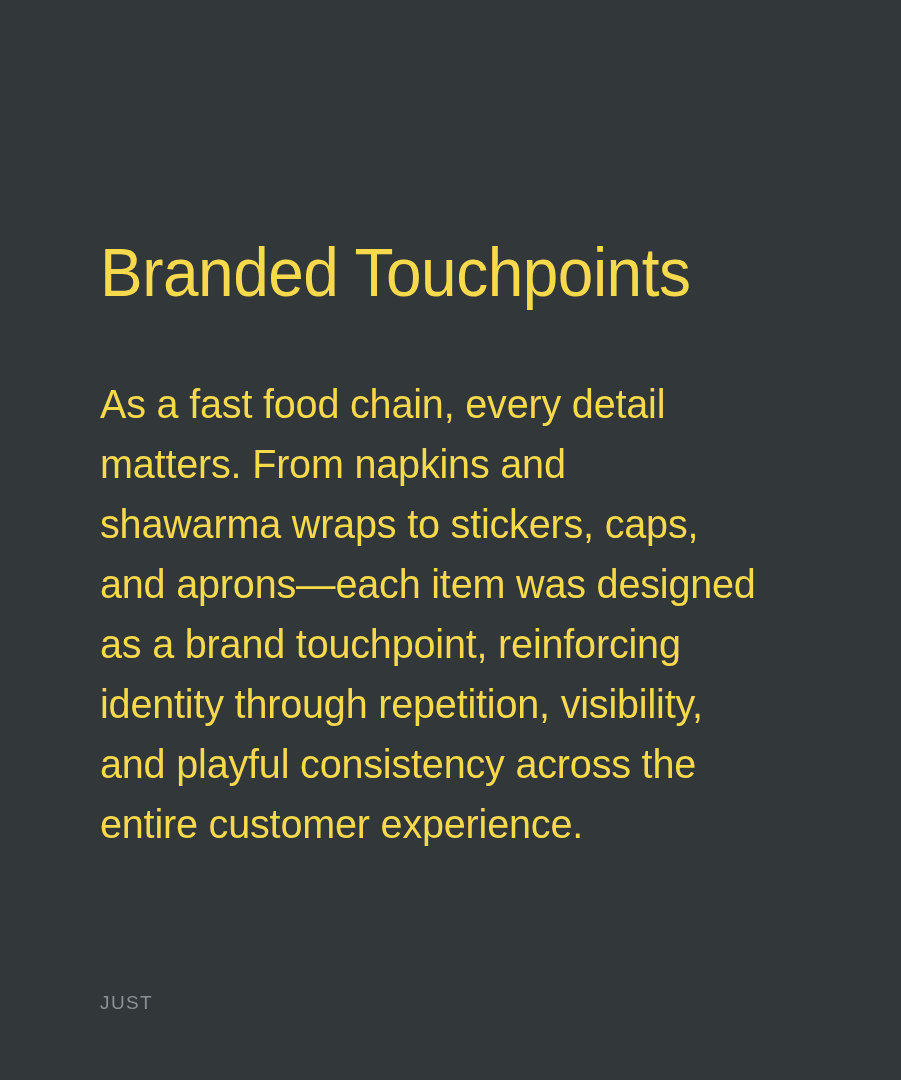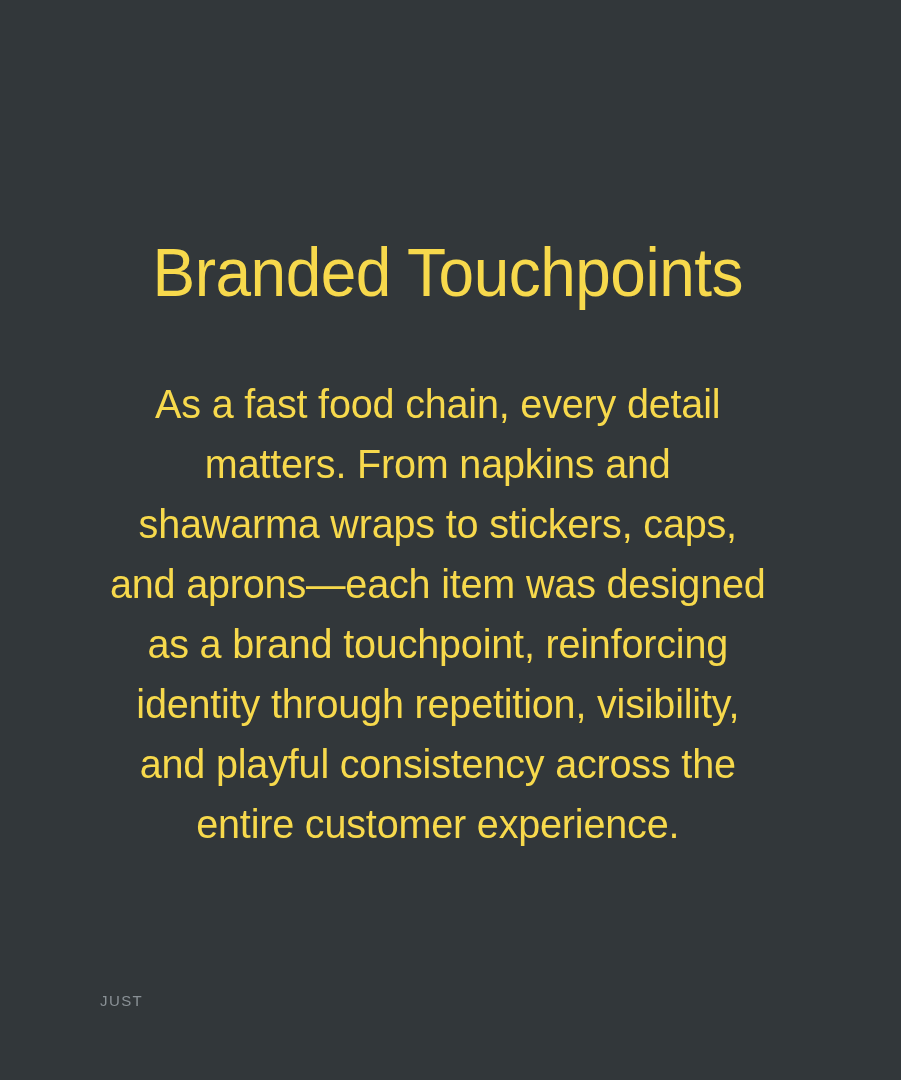--- a/index.html
+++ b/index.html
@@ -15,21 +15,20 @@
     font-family: "Liberation Sans", "DejaVu Sans", sans-serif;
     -webkit-font-smoothing: antialiased;
   }
 
   #slide {
     position: relative;
     width: 901px;
     height: 1080px;
     background: #32373a;
     box-sizing: border-box;
-    text-align: center;
   }
 
   
   #title {
     position: absolute;
     left: 100px;
     top: 238px;
     width: 740px;
     margin: 0;
     color: #f7d94c;
@@ -63,21 +62,21 @@
     white-space: nowrap;
   }
 
   
   #footer-label {
     position: absolute;
     left: 100px;
     top: 993px;
     margin: 0;
     color: #8a9196;
-    font-size: 15px;
+    font-size: 19px;
     font-weight: 400;
     letter-spacing: 1.4px;
     text-transform: uppercase;
     line-height: 1;
   }
 </style>
 </head>
 <body>
 
 <div id="slide">

